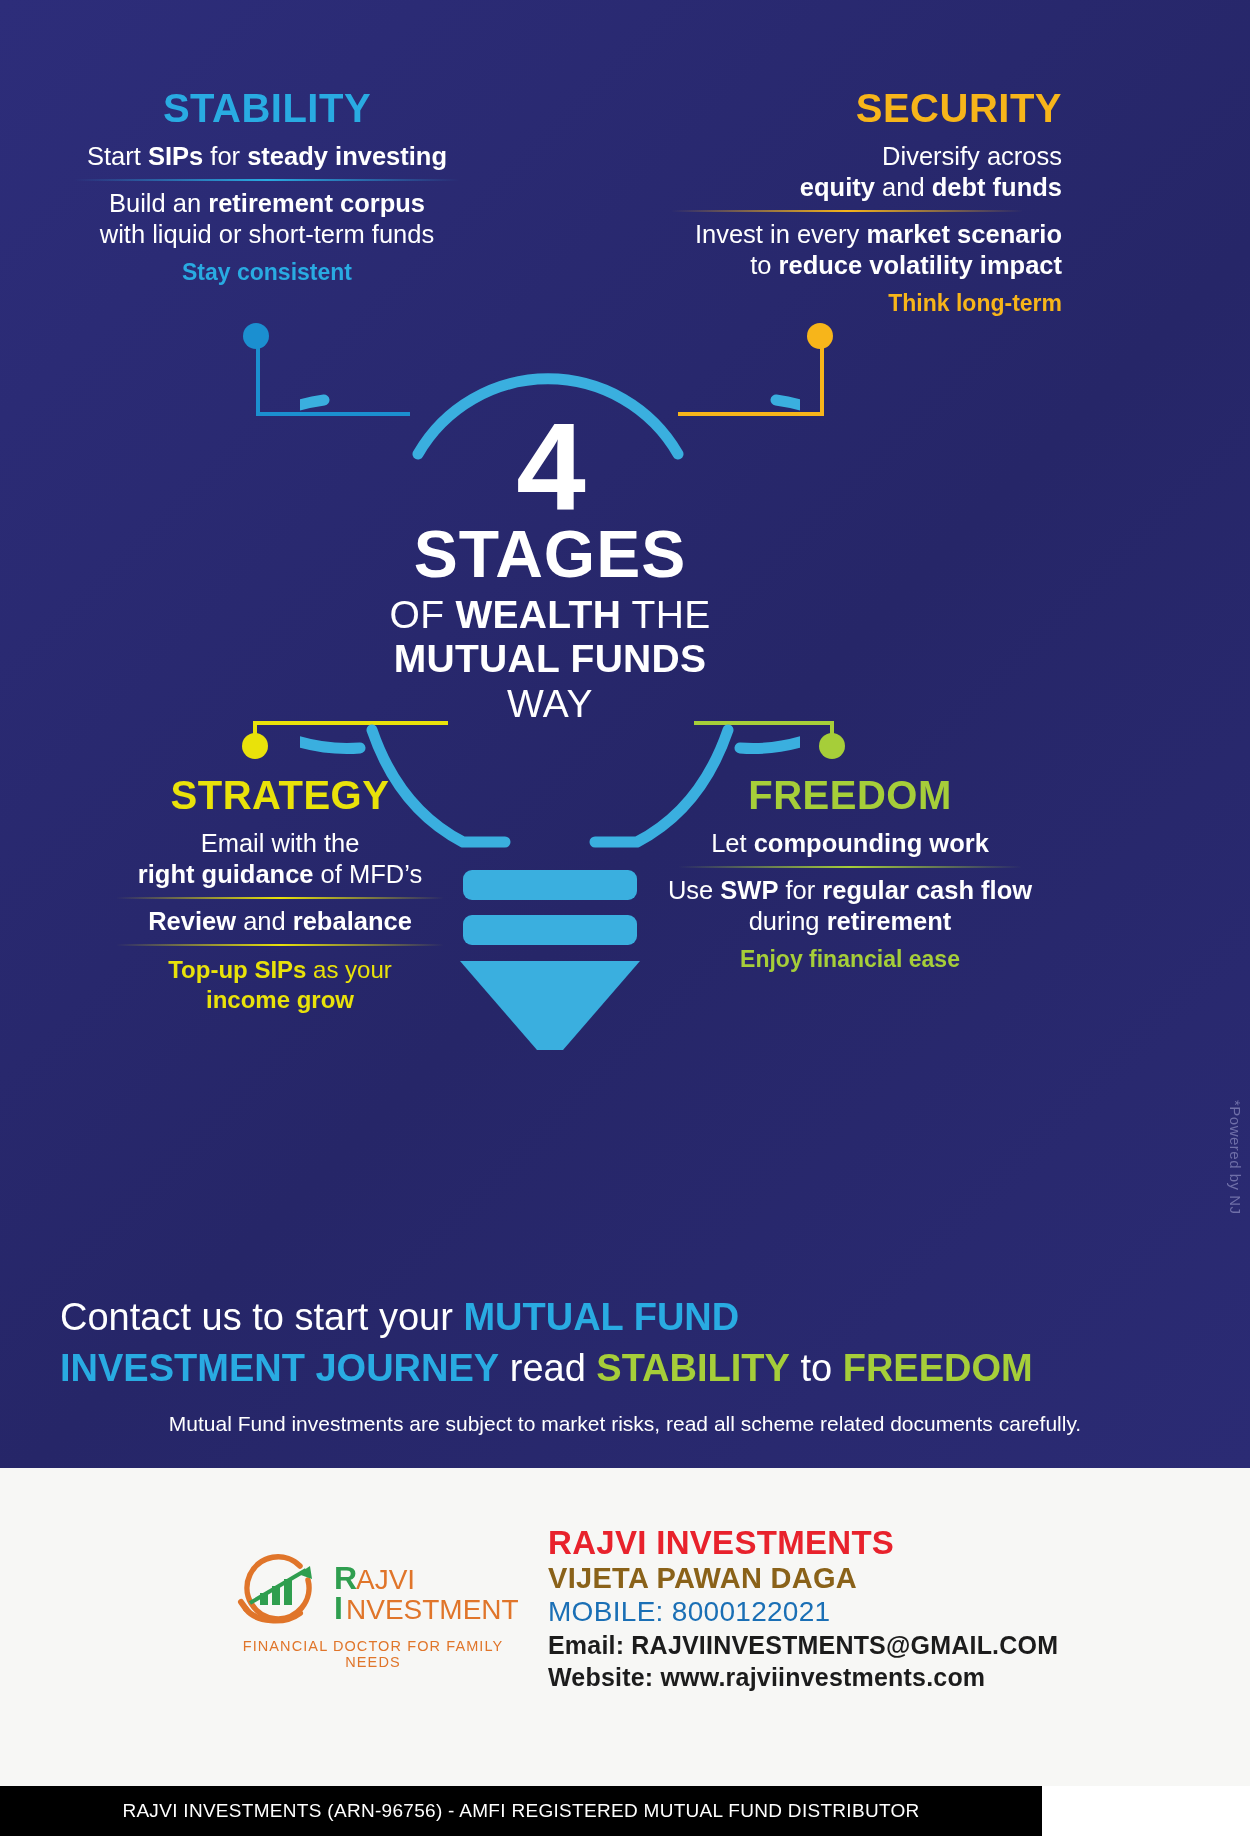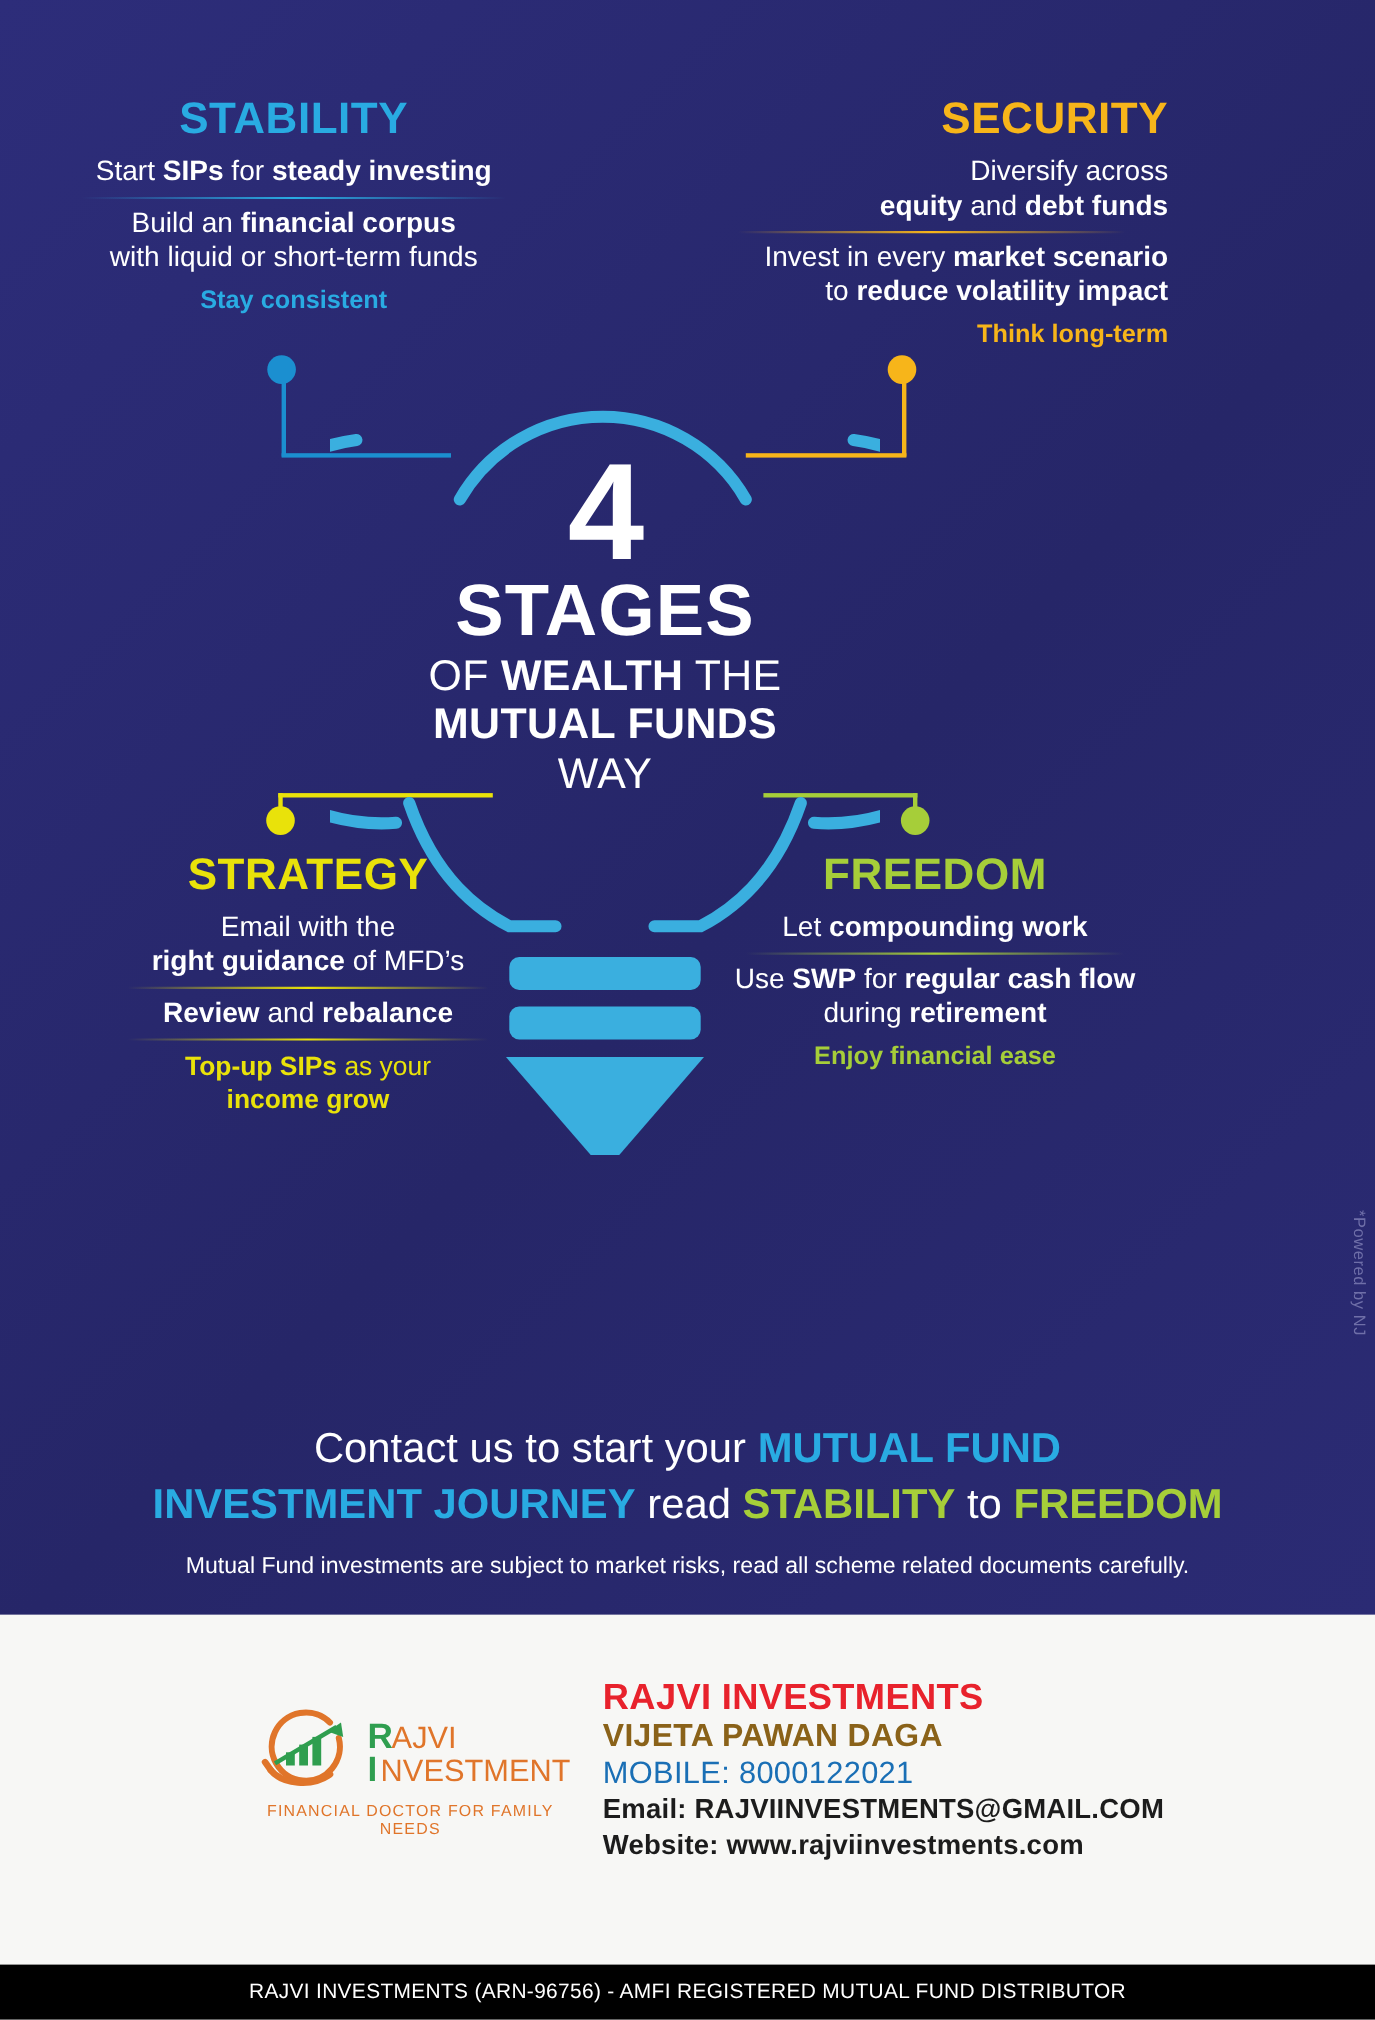--- a/index.html
+++ b/index.html
@@ -65,21 +65,21 @@
   .bulbtext .n4{font-size:125px;font-weight:bold;line-height:.82;letter-spacing:-2px;}
   .bulbtext .stages{font-size:66px;font-weight:bold;letter-spacing:1px;line-height:1.05;margin-top:2px;}
   .bulbtext .l3{font-size:39px;line-height:1.14;margin-top:4px;letter-spacing:.3px;}
   .bulbtext .l4{font-size:39px;font-weight:bold;line-height:1.14;letter-spacing:.3px;}
   .bulbtext .l5{font-size:39px;line-height:1.14;letter-spacing:.5px;}
 
   
   #bulb{position:absolute;left:300px;top:330px;z-index:3;}
 
   
-  .cta{position:absolute;left:60px;top:1292px;width:1130px;text-align:center;
+  .cta{position:absolute;left:60px;top:1292px;width:1130px;text-align:left;
        font-size:38px;line-height:1.33;color:#ffffff;}
   .cta .blue{color:#29abe2;font-weight:bold;}
   .cta .lime{color:#a6ce39;font-weight:bold;}
   .disclaimer{position:absolute;left:60px;top:1412px;width:1130px;text-align:center;
               font-size:21px;color:#ffffff;}
 
   .powered{
     position:absolute;right:6px;top:1100px;
     writing-mode:vertical-rl;
     font-size:15px;color:#6f6fa8;letter-spacing:.5px;
@@ -88,21 +88,21 @@
   
   .footer{position:absolute;left:0;top:1468px;width:1250px;height:318px;background:#f7f7f5;}
   .logo-wrap{position:absolute;left:228px;top:1553px;width:290px;}
   .logo-tag{font-size:14.5px;color:#e0752a;letter-spacing:1.1px;text-align:center;margin-top:3px;}
   .contact{position:absolute;left:548px;top:1525px;}
   .contact .c1{font-size:33px;font-weight:bold;color:#e8222c;letter-spacing:.3px;line-height:1.12;}
   .contact .c2{font-size:29px;font-weight:bold;color:#8a6219;letter-spacing:.3px;line-height:1.14;}
   .contact .c3{font-size:28px;font-weight:normal;color:#1a6fb5;letter-spacing:.3px;line-height:1.2;}
   .contact .c4{font-size:25px;font-weight:bold;color:#1c1c1c;letter-spacing:.2px;line-height:1.28;}
 
-  .blackbar{position:absolute;left:0;top:1786px;width:1250px;height:50px;background:#000;text-decoration:underline;}
+  .blackbar{position:absolute;left:0;top:1786px;width:1042px;height:50px;background:#000;}
   .blackbar span{display:block;text-align:center;color:#fff;font-size:19px;line-height:50px;letter-spacing:.3px;}
 </style>
 </head>
 <body>
 
 <div class="poster">
 
   <div class="navy">
 
     <svg id="bulb" width="500" height="720" viewBox="0 0 500 720">
@@ -147,21 +147,21 @@
       <div class="l5">WAY</div>
     </div>
 
     <div class="quad" id="q-stability">
       <div class="hdg title">STABILITY</div>
       <div class="body-line txt">
         <span>Start </span><b>SIPs</b><span> for </span><b>steady investing</b>
       </div>
       <div class="divider div-blue"></div>
       <div class="body-line txt">
-        <span>Build an </span><b>financial corpus</b><br>
+        <span>Build an </span><b>retirement corpus</b><br>
         <span>with liquid or short-term funds</span>
       </div>
       <div class="tag">Stay consistent</div>
     </div>
 
     <div class="quad" id="q-security">
       <div class="hdg title">SECURITY</div>
       <div class="body-line txt">
         <span>Diversify across</span><br>
         <b>equity</b><span> and </span><b>debt funds</b>

